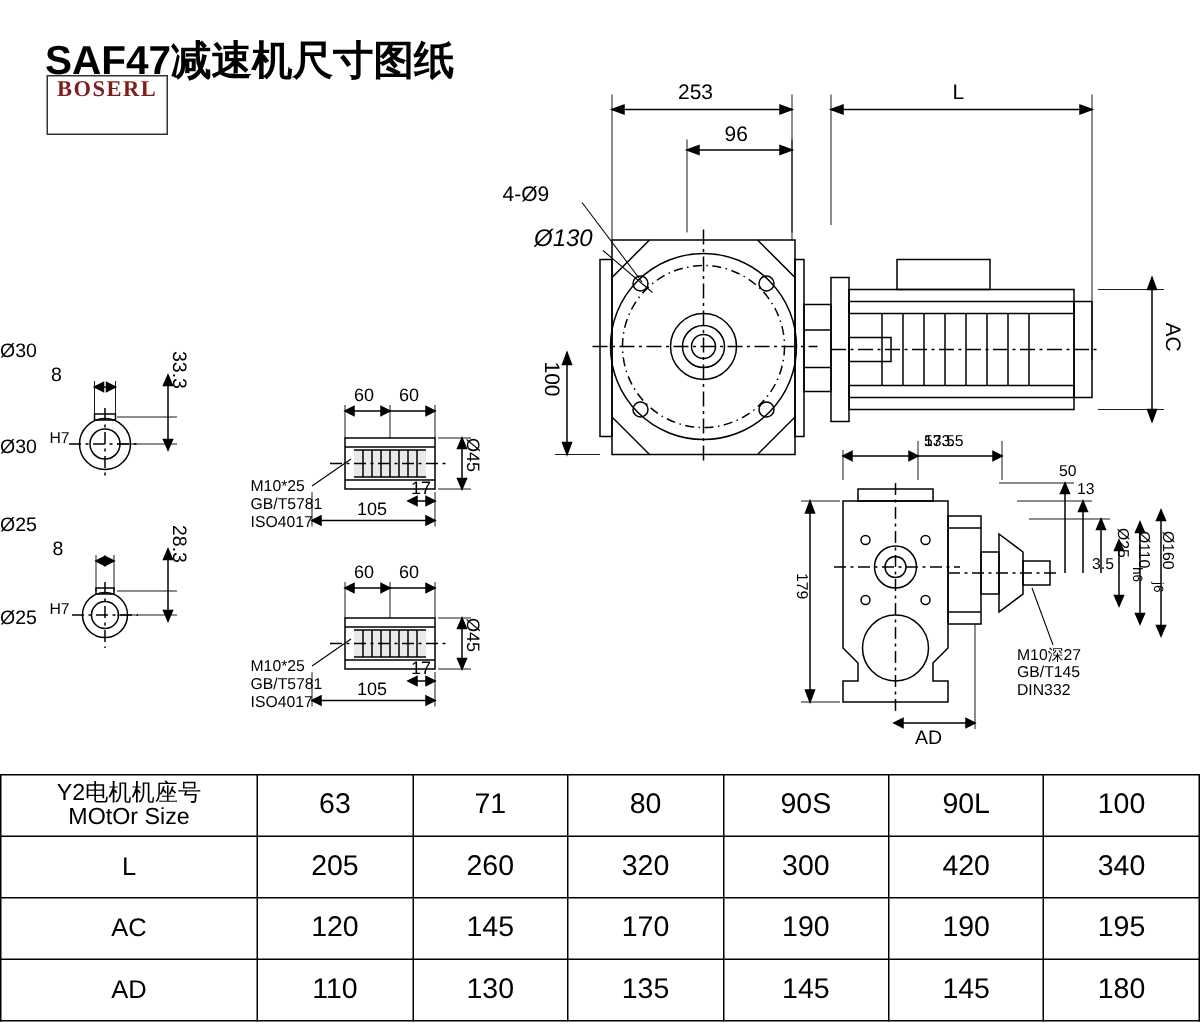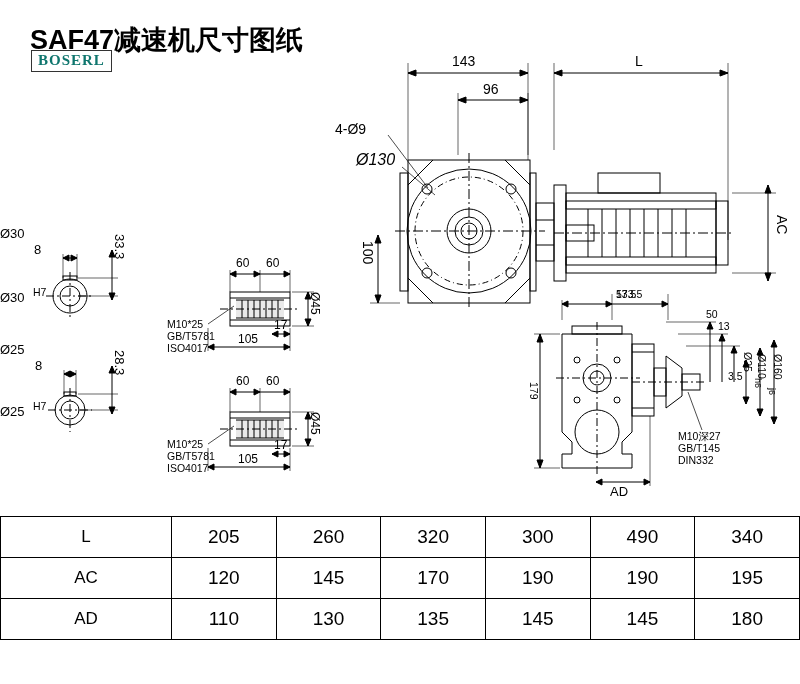--- a/index.html
+++ b/index.html
@@ -15,24 +15,24 @@
   
   #title {
     left:30px; top:22px;
     font-size:27px; font-weight:bold;
     letter-spacing:0px;
     white-space:nowrap;
   }
   #logo-box {
     left:31px; top:50px;
     border:1px solid #333;
-    padding:1px 6px 2px 6px;
+    padding:1px 6px 20px 6px;
     font-size:15px;
     font-weight:bold;
-    color:#0f766e;
+    color:#7f1d1d;
     letter-spacing:1px;
     font-family:"Liberation Serif", serif;
   }
   .lbl { position:absolute; font-size:12px; white-space:nowrap; font-family:"Liberation Sans", sans-serif; }
   .lbl-sm { font-size:10.5px; }
   .vert { writing-mode:vertical-rl; text-orientation:mixed; }
   svg { display:block; }
   
   #spec-table {
     left:0px; top:516px;
@@ -144,21 +144,21 @@
       <polygon points="428,226 425,218 431,218" fill="#000"></polygon>
       <line x1="392" y1="138" x2="436" y2="138" stroke-width="0.6"></line>
       <line x1="392" y1="218" x2="436" y2="218" stroke-width="0.6"></line>
 
       <line x1="38" y1="180" x2="38" y2="248"></line>
       <polygon points="38,180 35,188 41,188" fill="#000"></polygon>
       <polygon points="38,248 35,240 41,240" fill="#000"></polygon>
       <line x1="30" y1="248" x2="60" y2="248" stroke-width="0.6"></line>
     </g>
   </svg>
-  <div class="lbl" style="left:112px; top:-2px; font-size:14px;">143</div>
+  <div class="lbl" style="left:112px; top:-2px; font-size:14px;">253</div>
   <div class="lbl" style="left:295px; top:-2px; font-size:14px;">L</div>
   <div class="lbl" style="left:143px; top:26px; font-size:14px;">96</div>
   <div class="lbl" style="left:-5px; top:66px; font-size:14px;">4-Ø9</div>
   <div class="lbl" style="left:16px; top:96px; font-size:16px;font-style:italic;">Ø130</div>
   <div class="lbl vert" style="left:20px; top:186px; font-size:14px;">100</div>
   <div class="lbl vert" style="left:434px; top:160px; font-size:14px;">AC</div>
 </div>
 
 <div class="abs" style="left:0px; top:228px; width:160px; height:100px;">
   <svg width="160" height="100" viewBox="0 0 160 100">
@@ -418,26 +418,38 @@
   <div class="lbl vert lbl-sm" style="left:262px; top:72px;">Ø160</div>
   <div class="lbl" style="left:100px; top:202px; font-size:13px;">AD</div>
   <div class="lbl lbl-sm" style="left:168px; top:148px;">M10深27</div>
   <div class="lbl lbl-sm" style="left:168px; top:160px;">GB/T145</div>
   <div class="lbl lbl-sm" style="left:168px; top:172px;">DIN332</div>
 </div>
 
 <table class="abs" id="spec-table">
   <tbody>
     <tr>
+      <td class="rowhead two-line">
+        <div>Y2电机机座号</div>
+        <div>MOtOr Size</div>
+      </td>
+      <td>63</td>
+      <td>71</td>
+      <td>80</td>
+      <td>90S</td>
+      <td>90L</td>
+      <td>100</td>
+    </tr>
+    <tr>
       <td class="rowhead">L</td>
       <td>205</td>
       <td>260</td>
       <td>320</td>
       <td>300</td>
-      <td>490</td>
+      <td>420</td>
       <td>340</td>
     </tr>
     <tr>
       <td class="rowhead">AC</td>
       <td>120</td>
       <td>145</td>
       <td>170</td>
       <td>190</td>
       <td>190</td>
       <td>195</td>

